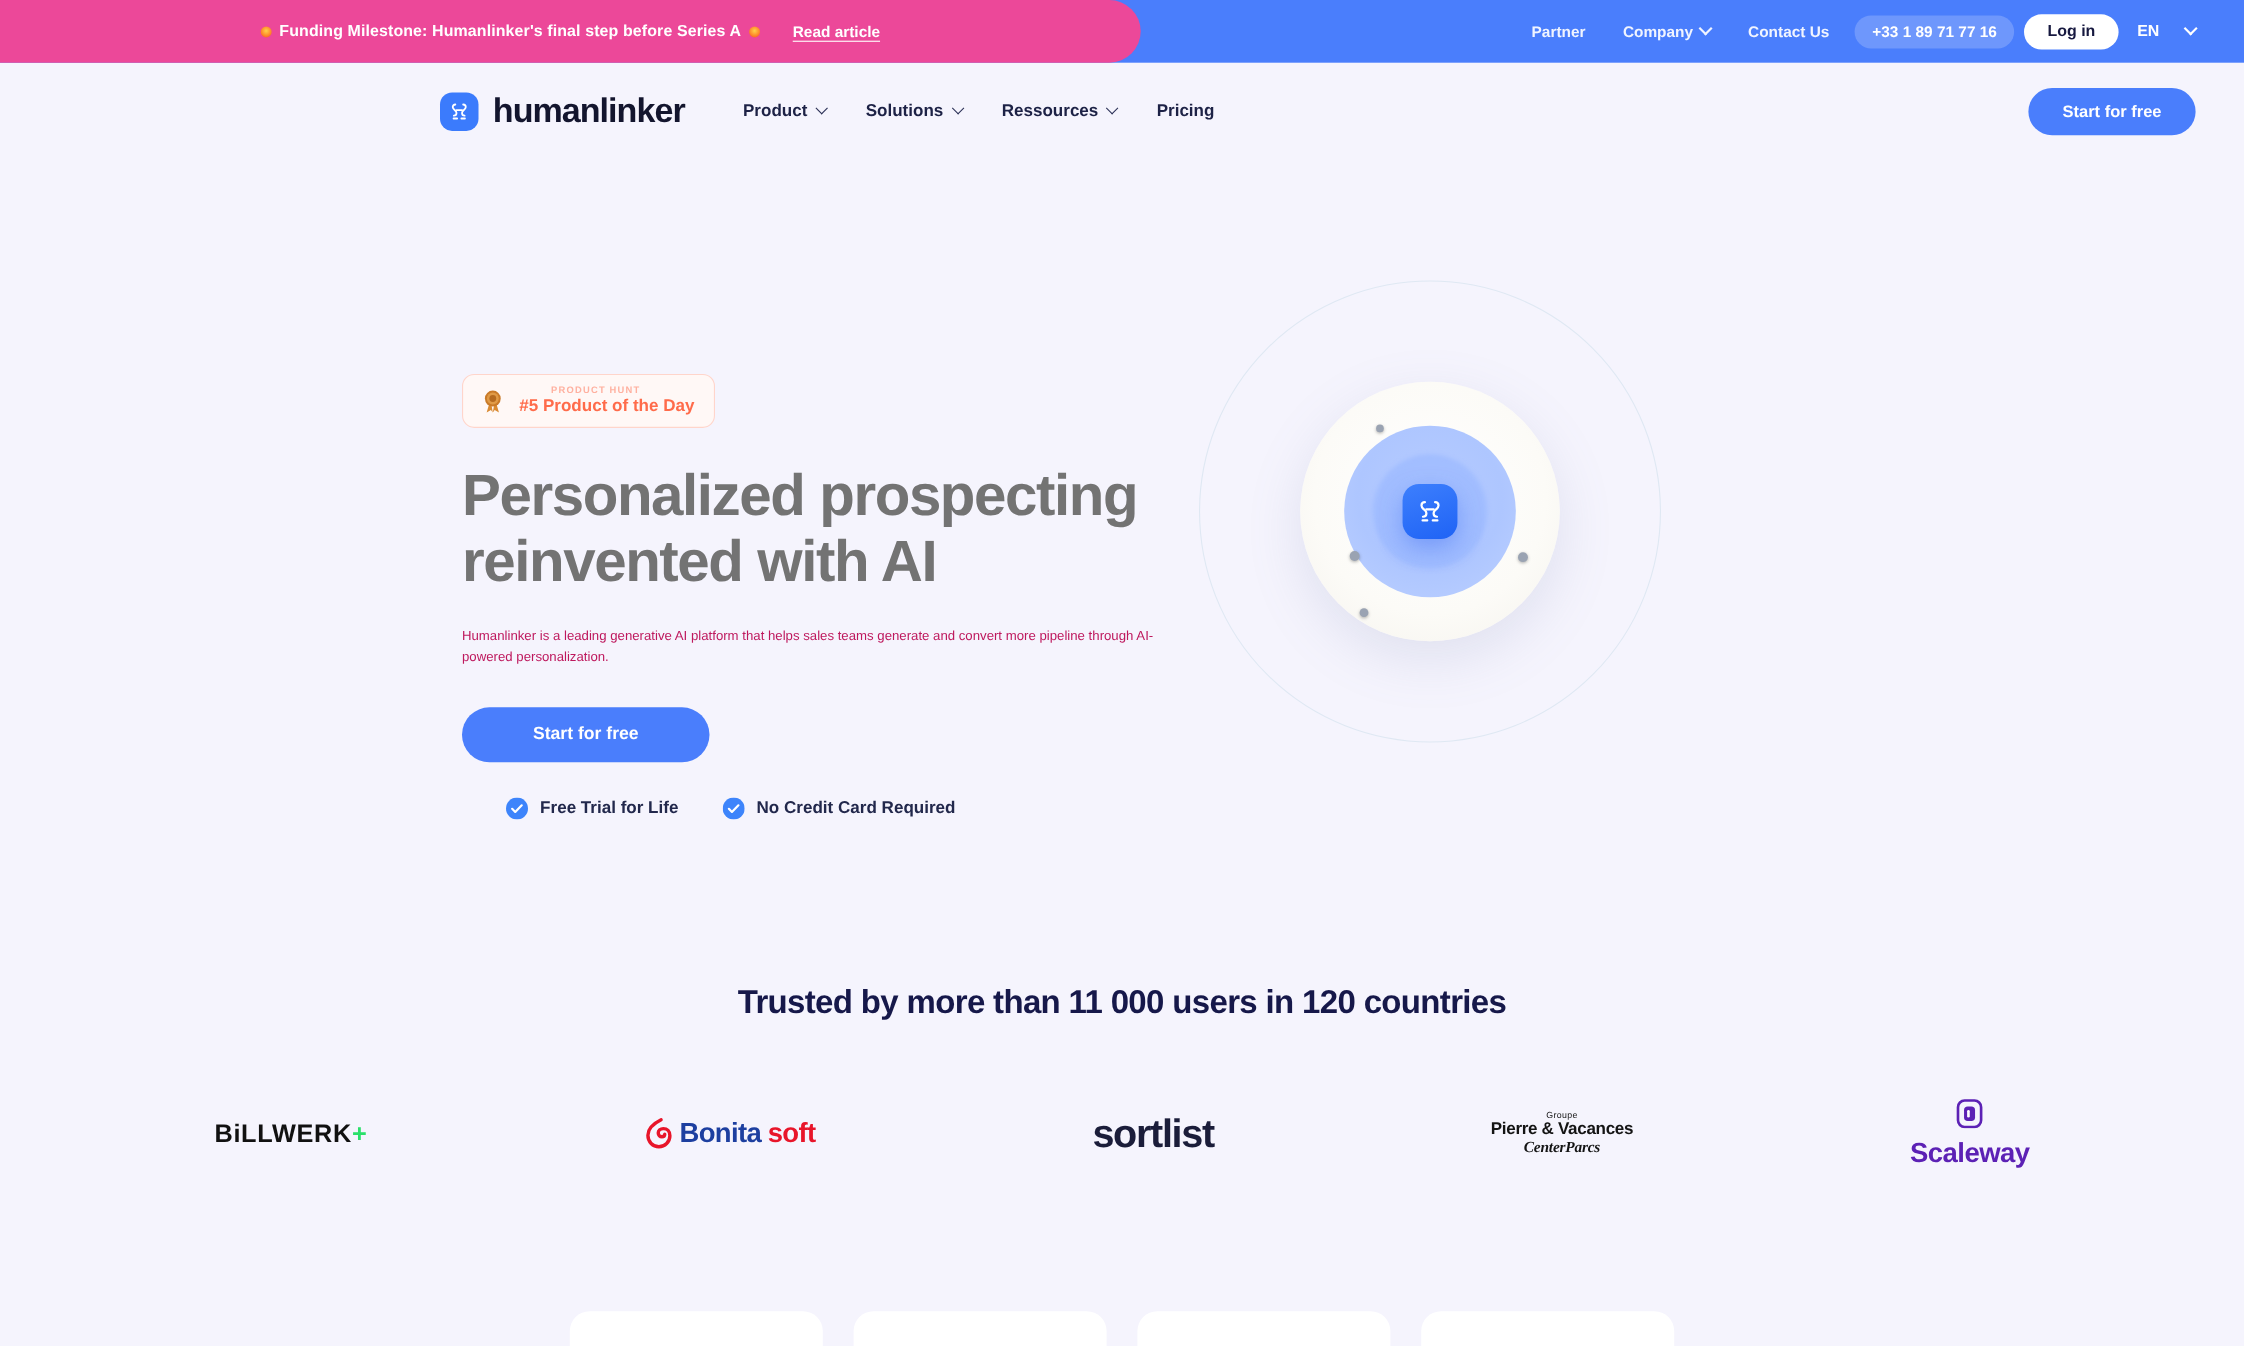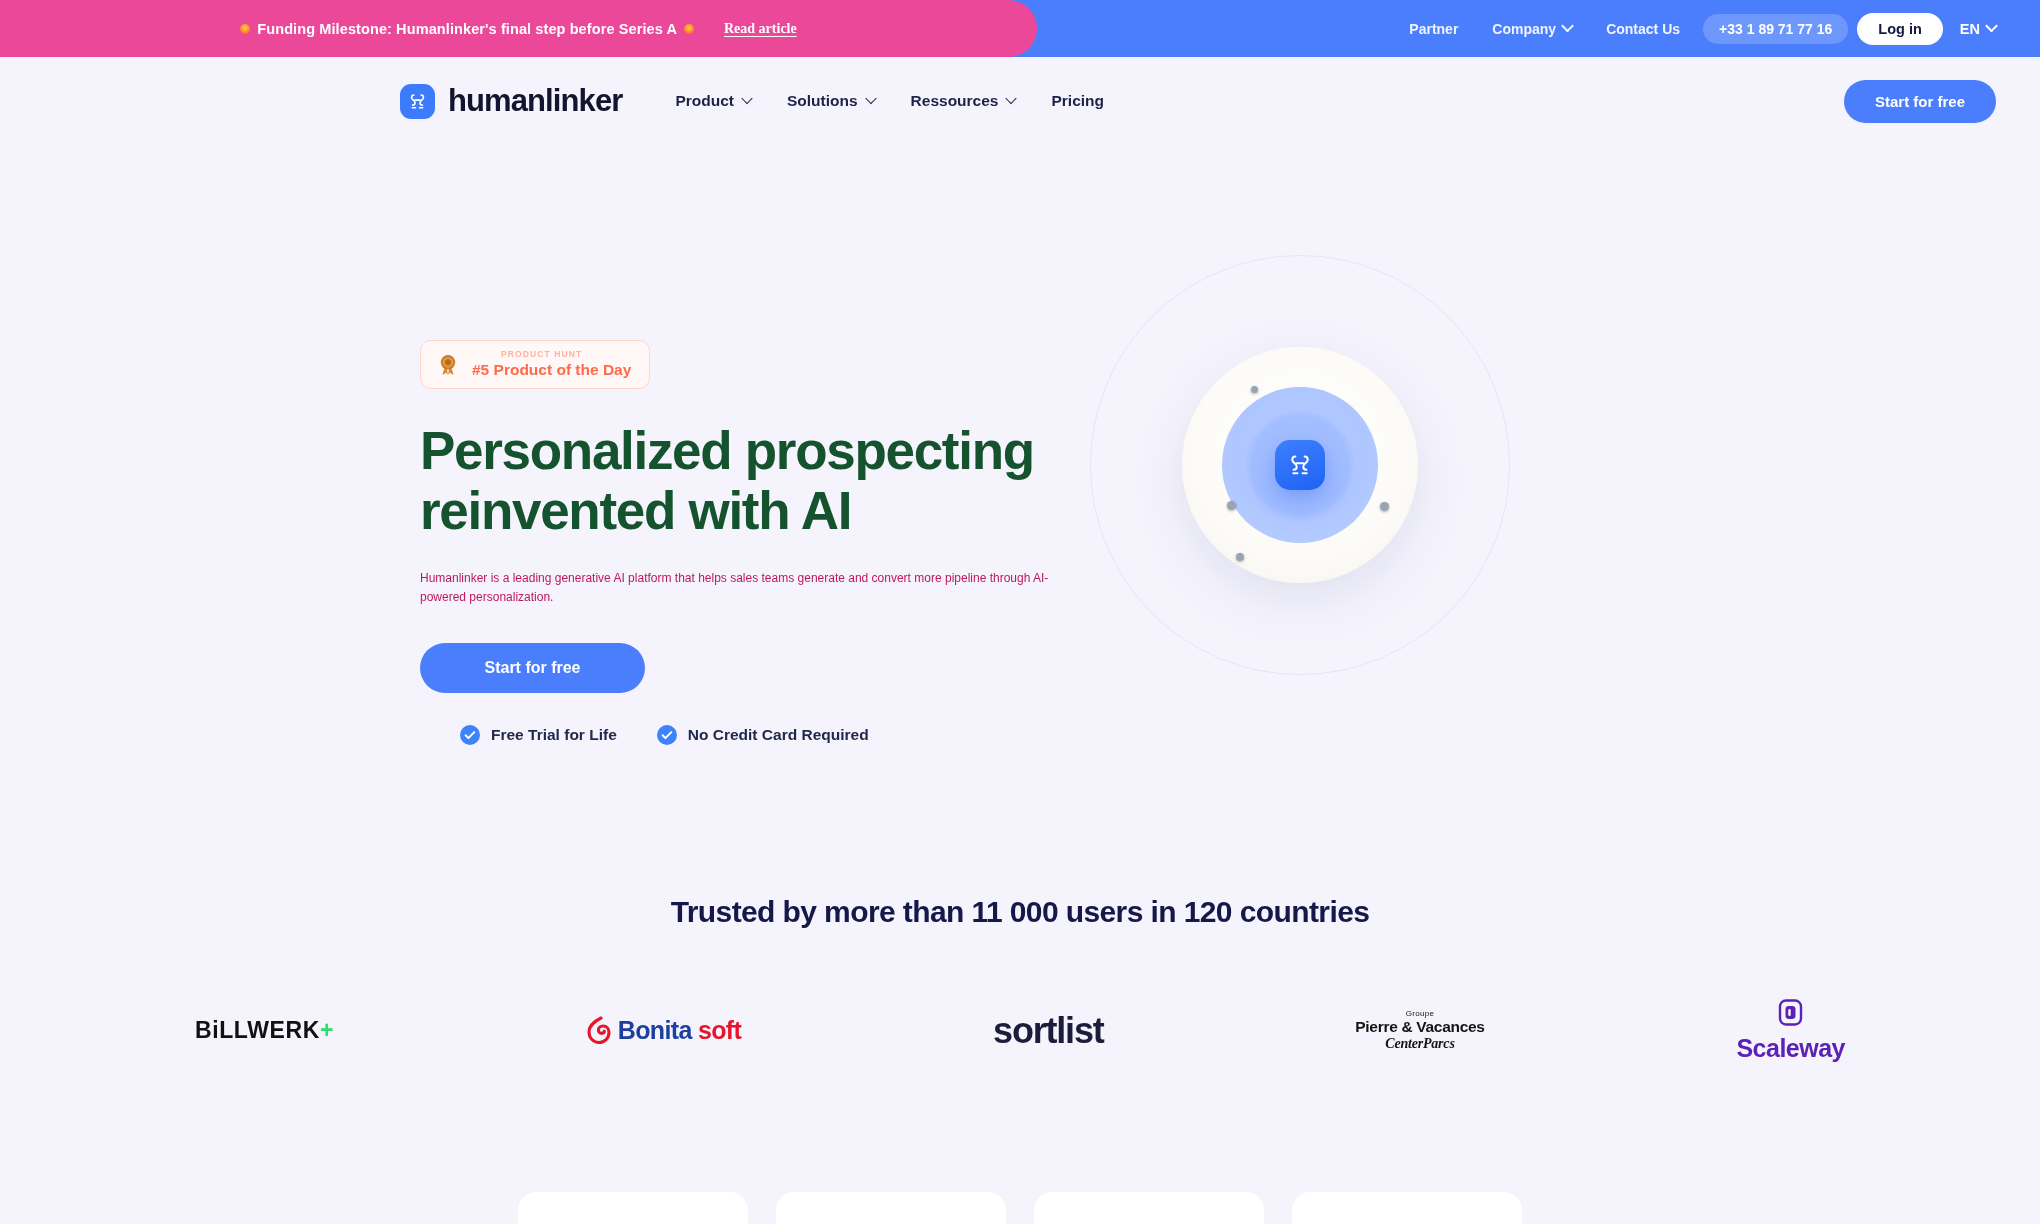--- a/index.html
+++ b/index.html
@@ -63,21 +63,20 @@
   }
 
   .read-article {
     color: #ffffff;
     font-size: 14px;
     font-weight: 700;
     text-decoration: underline;
     text-underline-offset: 3px;
     white-space: nowrap;
     cursor: pointer;
-    font-family: Liberation Serif, serif;
   }
 
   .topbar-right {
     position: absolute;
     right: 44px;
     top: 0;
     height: 57px;
     display: flex;
     align-items: center;
     gap: 0;
@@ -118,21 +117,21 @@
     margin-left: 9px;
     cursor: pointer;
   }
 
   .lang-sel {
     color: #ffffff;
     font-size: 14.5px;
     font-weight: 700;
     display: flex;
     align-items: center;
-    gap: 7px;
+    gap: 24px;
     margin-left: 17px;
     cursor: pointer;
   }
 
   .chev {
     display: inline-block;
     width: 9px;
     height: 9px;
     border-right: 2px solid currentColor;
     border-bottom: 2px solid currentColor;
@@ -249,21 +248,21 @@
     font-weight: 700;
     color: #ff6b4a;
     line-height: 1.25;
   }
 
   .hero-h1 {
     margin-top: 32px;
     font-size: 53px;
     line-height: 1.13;
     font-weight: 700;
-    color: #14532d;
+    color: #737373;
     letter-spacing: -1.3px;
     max-width: 640px;
   }
 
   .hero-sub {
     margin-top: 28px;
     font-size: 12px;
     line-height: 1.58;
     color: #be185d;
     max-width: 630px;

